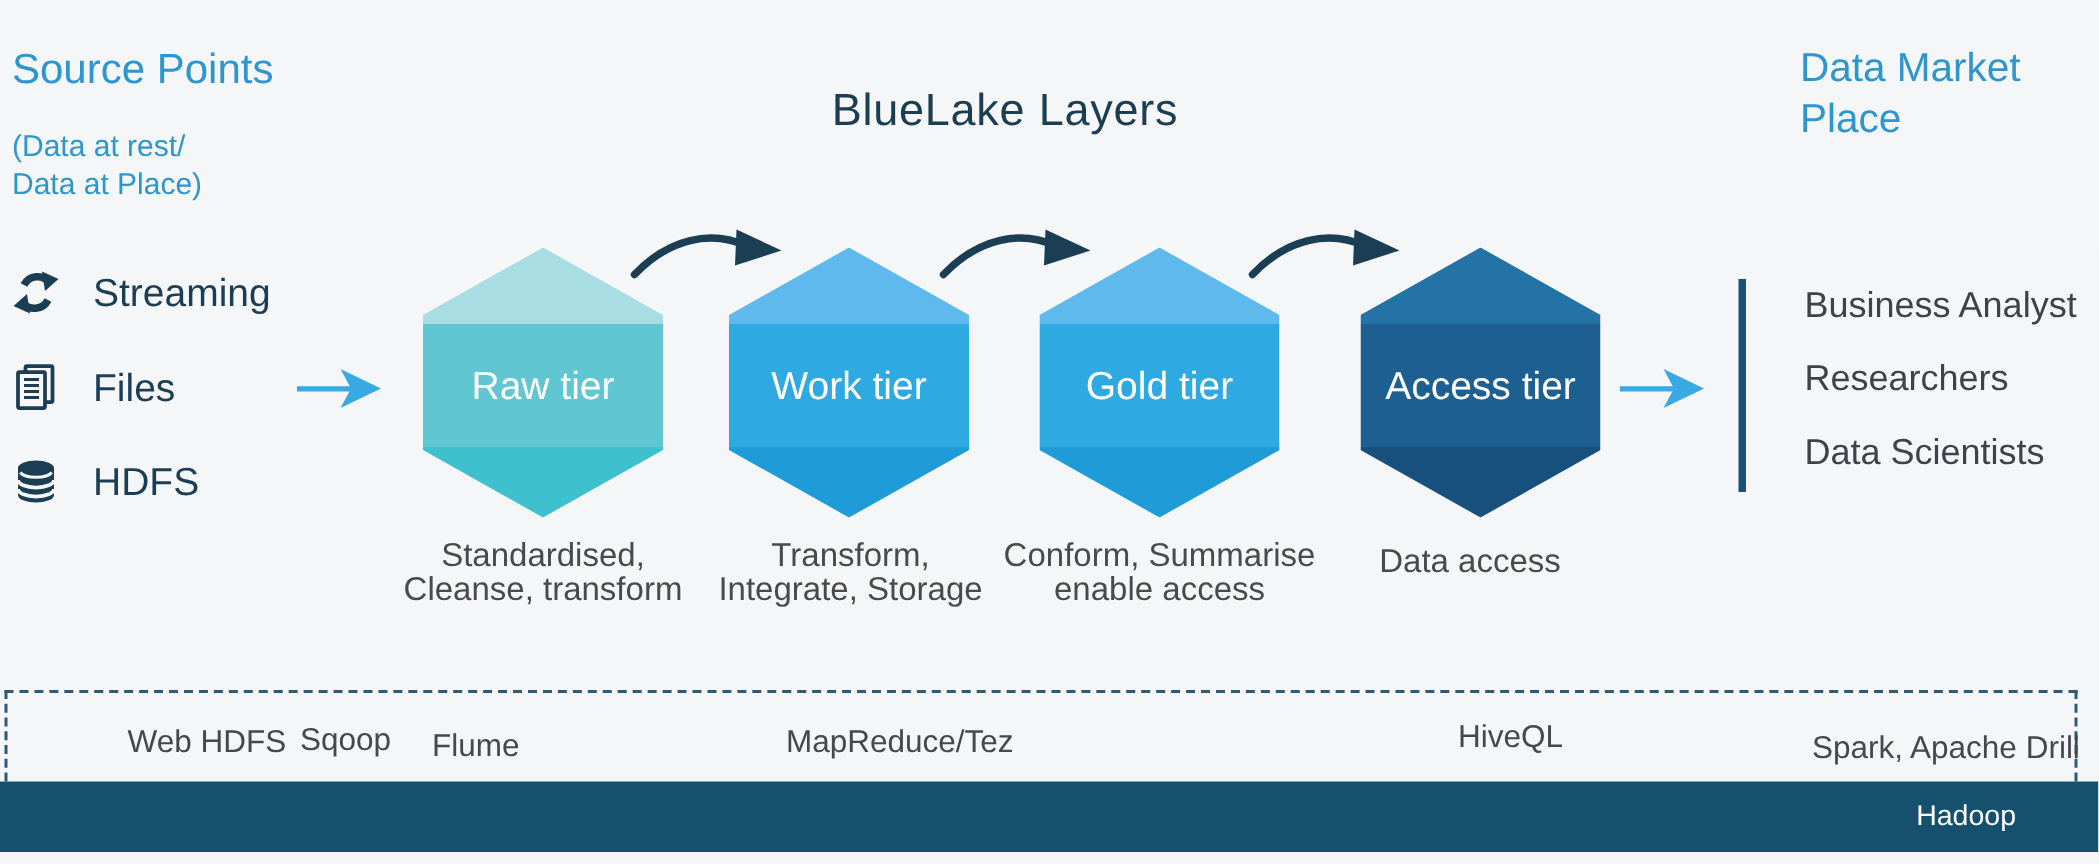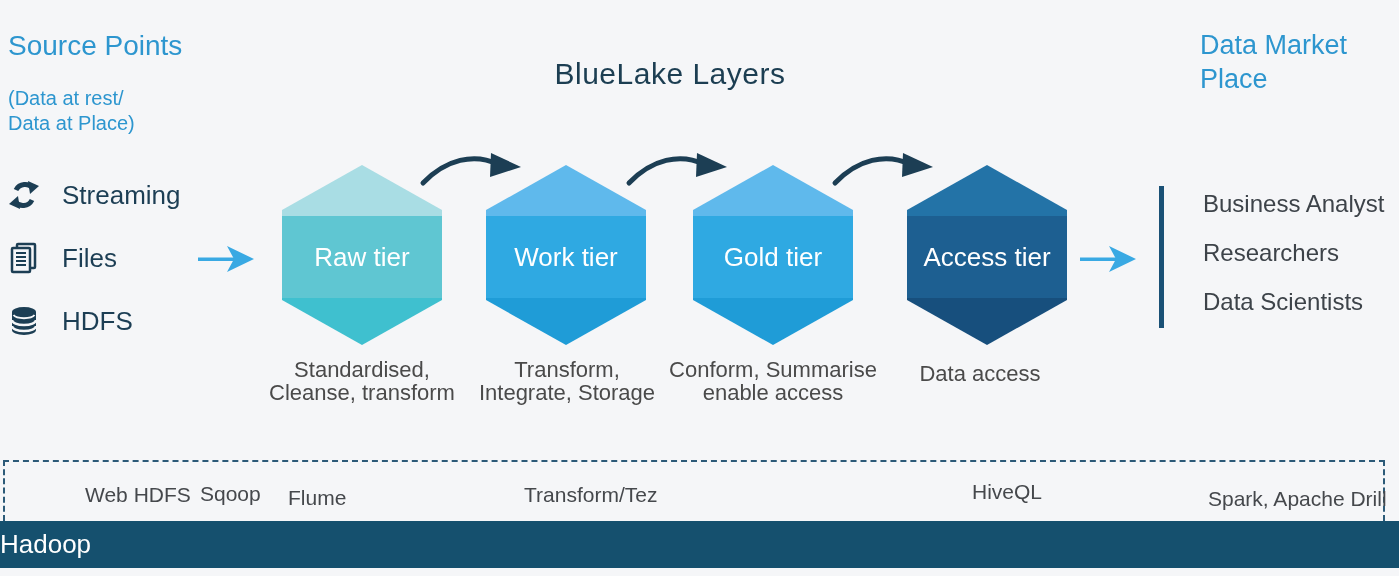--- a/index.html
+++ b/index.html
@@ -136,22 +136,22 @@
   .tool-4 { left: 972px;  top: 480px; }
   .tool-5 { left: 1208px; top: 487px; }
   .hadoop-bar {
     position: absolute;
     left: 0; top: 521px;
     width: 1399px; height: 47px;
     display: flex; align-items: center;
   }
   .hadoop-bar .bar-label {
     width: 1344px;
-    text-align: left;
-    font-size: 26px;
+    text-align: right;
+    font-size: 19px;
     color: #ffffff;
   }
 </style>
 </head>
 <body>
 
 <div class="canvas">
 
   <div class="title">BlueLake Layers</div>
 
@@ -291,21 +291,21 @@
   <div class="market-items">
     <div class="item">Business Analyst</div>
     <div class="item">Researchers</div>
     <div class="item">Data Scientists</div>
   </div>
 
   <div class="hadoop-box"></div>
   <div class="tool tool-0">Web HDFS</div>
   <div class="tool tool-1">Sqoop</div>
   <div class="tool tool-2">Flume</div>
-  <div class="tool tool-3">Transform/Tez</div>
+  <div class="tool tool-3">MapReduce/Tez</div>
   <div class="tool tool-4">HiveQL</div>
   <div class="tool tool-5">Spark, Apache Drill</div>
 
   <div class="hadoop-bar" style="background: rgb(21, 80, 110);">
     <div class="bar-label">Hadoop</div>
   </div>
 
 </div>
 
 </body></html>

